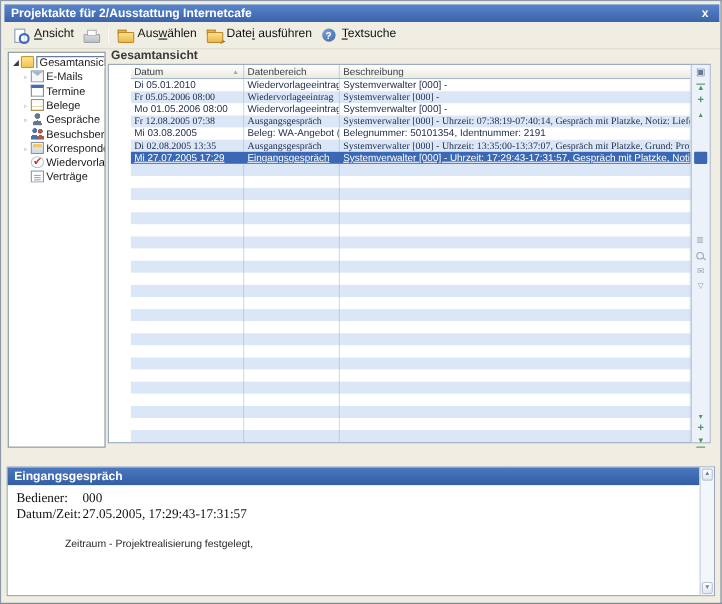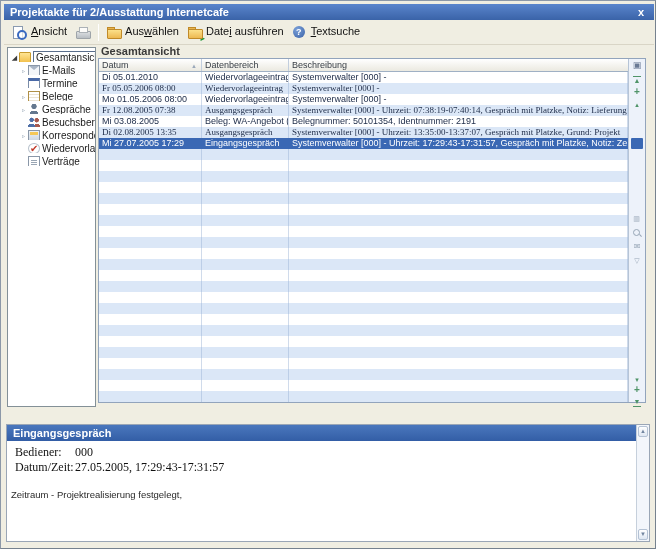--- a/index.html
+++ b/index.html
@@ -53,30 +53,30 @@
   .ti-correspondence{background:linear-gradient(#eef2f6,#cfd9e4);border:1px solid #8a97a8;}
   .ti-correspondence::before{content:"";position:absolute;left:1px;top:1px;right:1px;height:3px;background:#f5c858;}
   .ti-check{background:#fff;border:1px solid #b8c2cc;border-radius:50%;}
   .ti-check::before{content:"✔";position:absolute;left:1px;top:-2px;color:#c23a2a;font-size:10px;font-weight:bold;}
   .ti-document{background:#fff;border:1px solid #8a97a8;}
   .ti-document::before{content:"";position:absolute;left:2px;top:3px;right:2px;height:1px;background:#9aa6b4;box-shadow:0 2px 0 #9aa6b4,0 4px 0 #9aa6b4;}
   .tlab{font-size:10px;color:#1a1a1a;}
   .tlab.sel{border:1px solid #5a6e8c;background:#fff;padding:0 2px;}
   
   .grid{position:absolute;left:94px;top:13px;width:548px;height:345px;border:1px solid #92a4bc;background:#fff;}
-  .gdata{position:absolute;left:0;top:0;right:17px;bottom:0;overflow:hidden;}
+  .gdata{position:absolute;left:0;top:0;right:17px;bottom:0;overflow:hidden;padding-left:20px;}
   .ghead{display:flex;height:13px;background:linear-gradient(#ffffff,#ebe9e0);border-bottom:1px solid #9fb0c4;}
   .gh{position:relative;font-size:9px;color:#3a4048;line-height:12px;padding-left:3px;border-right:1px solid #c2cede;white-space:nowrap;overflow:hidden;}
   .sort{position:absolute;right:4px;top:1px;font-size:6px;color:#9aa8ba;}
   .c0{width:103px;}.c1{width:87px;}.c2{flex:1;border-right:none;}
   .grow{display:flex;height:11px;line-height:11px;background:#fff;}
   .galt{background:#dbe7f7;font-family:Liberation Serif, serif;}
   .gsel{background:#3a68b4;color:#fff;}
   .cell{display:block;font-size:9px;color:#22304c;padding-left:3px;white-space:nowrap;overflow:hidden;border-right:1px solid rgba(150,175,210,.45);}
-  .gsel .cell{color:#fff;border-right-color:transparent;}
+  .gsel .cell{color:#fff;border-right-color:transparent;text-decoration:underline;}
   
   .gstrip{position:absolute;top:0;right:0;bottom:0;width:17px;background:#edf2fa;border-left:1px solid #b6c4d6;}
   .thumb{position:absolute;left:2px;right:2px;top:79px;height:11px;background:#3a68b4;border-radius:1px;}
   .sico{position:absolute;left:0;width:100%;text-align:center;font-size:7px;line-height:10px;cursor:default;}
   .si0{top:1px;font-size:9px;color:#6a7a95;}
   .si1{top:17px;color:#4f9468;}
   .si1::before{content:"";position:absolute;left:4px;right:4px;top:0;border-top:1px solid #4f9468;}
   .si2{top:27px;color:#4f9468;font-size:10px;font-weight:bold;line-height:11px;}
   .si3{top:41px;color:#4f9468;}
   .si4{top:155px;color:#97a6b6;letter-spacing:1px;}
@@ -90,21 +90,21 @@
   .si10{top:338px;color:#4f9468;}
   .si10::after{content:"";position:absolute;left:4px;right:4px;bottom:0;border-bottom:1px solid #4f9468;}
   
   .detail{position:absolute;left:2px;top:379px;width:644px;height:118px;border:1px solid #9aa6b6;background:#fff;}
   .dhead{height:16px;line-height:16px;margin-right:13px;background:linear-gradient(#4a77bd,#335ea6);
     color:#fff;font-weight:bold;font-size:11px;padding-left:6px;}
   .dbody{padding:4px 20px 0 4px;}
   .dfrow{line-height:15px;font-family:"Liberation Serif","DejaVu Serif",serif;font-size:12px;color:#111;padding-left:4px;}
   .dflabel{display:inline-block;width:60px;font-weight:normal;}
   .dfvalue{}
-  .dnote{margin-top:14px;font-size:9.5px;line-height:11px;color:#2a2a2a;}
+  .dnote{margin-top:14px;font-size:9.5px;line-height:11px;color:#2a2a2a;margin-left:48px;}
   .dscroll{position:absolute;top:0;right:0;bottom:0;width:13px;background:#f3f6fb;border-left:1px solid #c6d0dc;}
   .sarr{position:absolute;left:1px;right:1px;height:11px;background:linear-gradient(#ffffff,#dfe7f2);
     border:1px solid #b4c2d4;border-radius:2px;font-size:6px;color:#7286a0;text-align:center;line-height:9px;cursor:default;}
   .sup{top:1px}.sdn{bottom:1px}
 </style>
 </head>
 <body>
 
 <div class="window">
 

